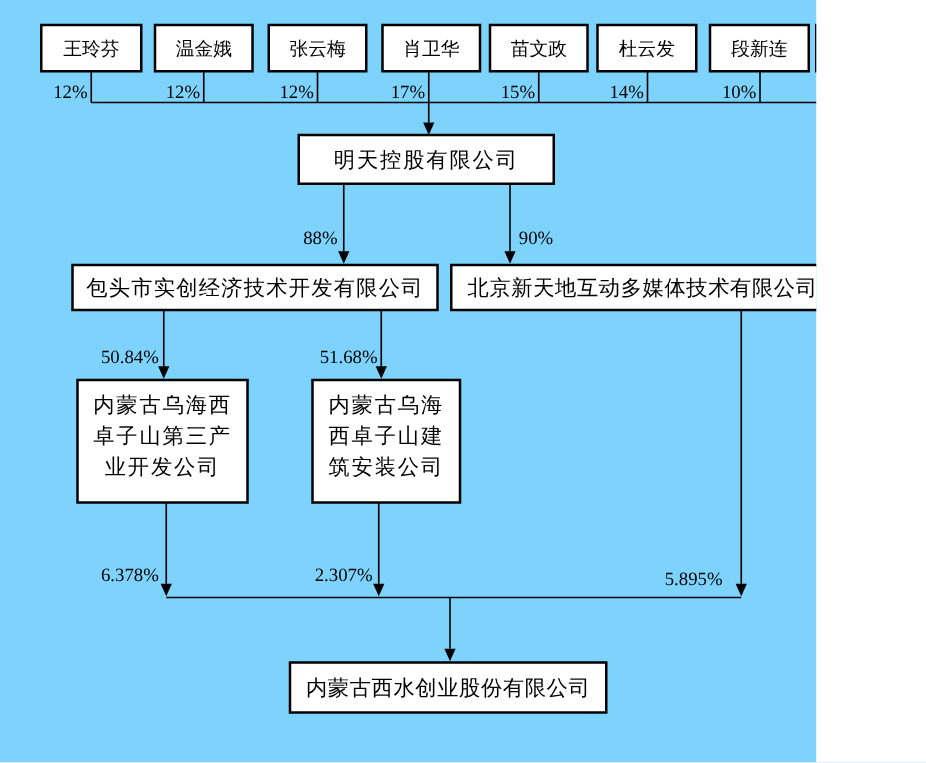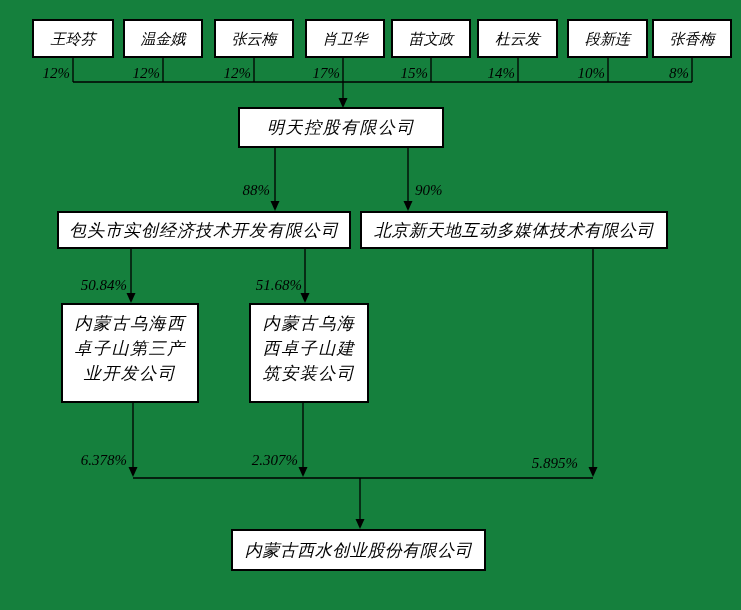--- a/index.html
+++ b/index.html
@@ -1,23 +1,22 @@
 <!DOCTYPE html>
 <html><head>
 <meta charset="utf-8">
 <style>
   html, body { margin: 0; padding: 0; background: #ffffff; }
   .canvas {
     position: relative;
-    width: 741px;
+    width: 653px;
     height: 610px;
-    background: #15803d;
+    background: #7dd3fc;
     overflow: hidden;
     font-family: "Liberation Sans", "DejaVu Sans", sans-serif;
-    font-style: italic;
   }
   svg { display: block; }
   svg text.cjk {
     font-family: "Liberation Sans", "DejaVu Sans", sans-serif;
     fill: #000000;
   }
   svg text.pct {
     font-family: "Liberation Serif", "DejaVu Serif", serif;
     fill: #000000;
     font-size: 15px;

